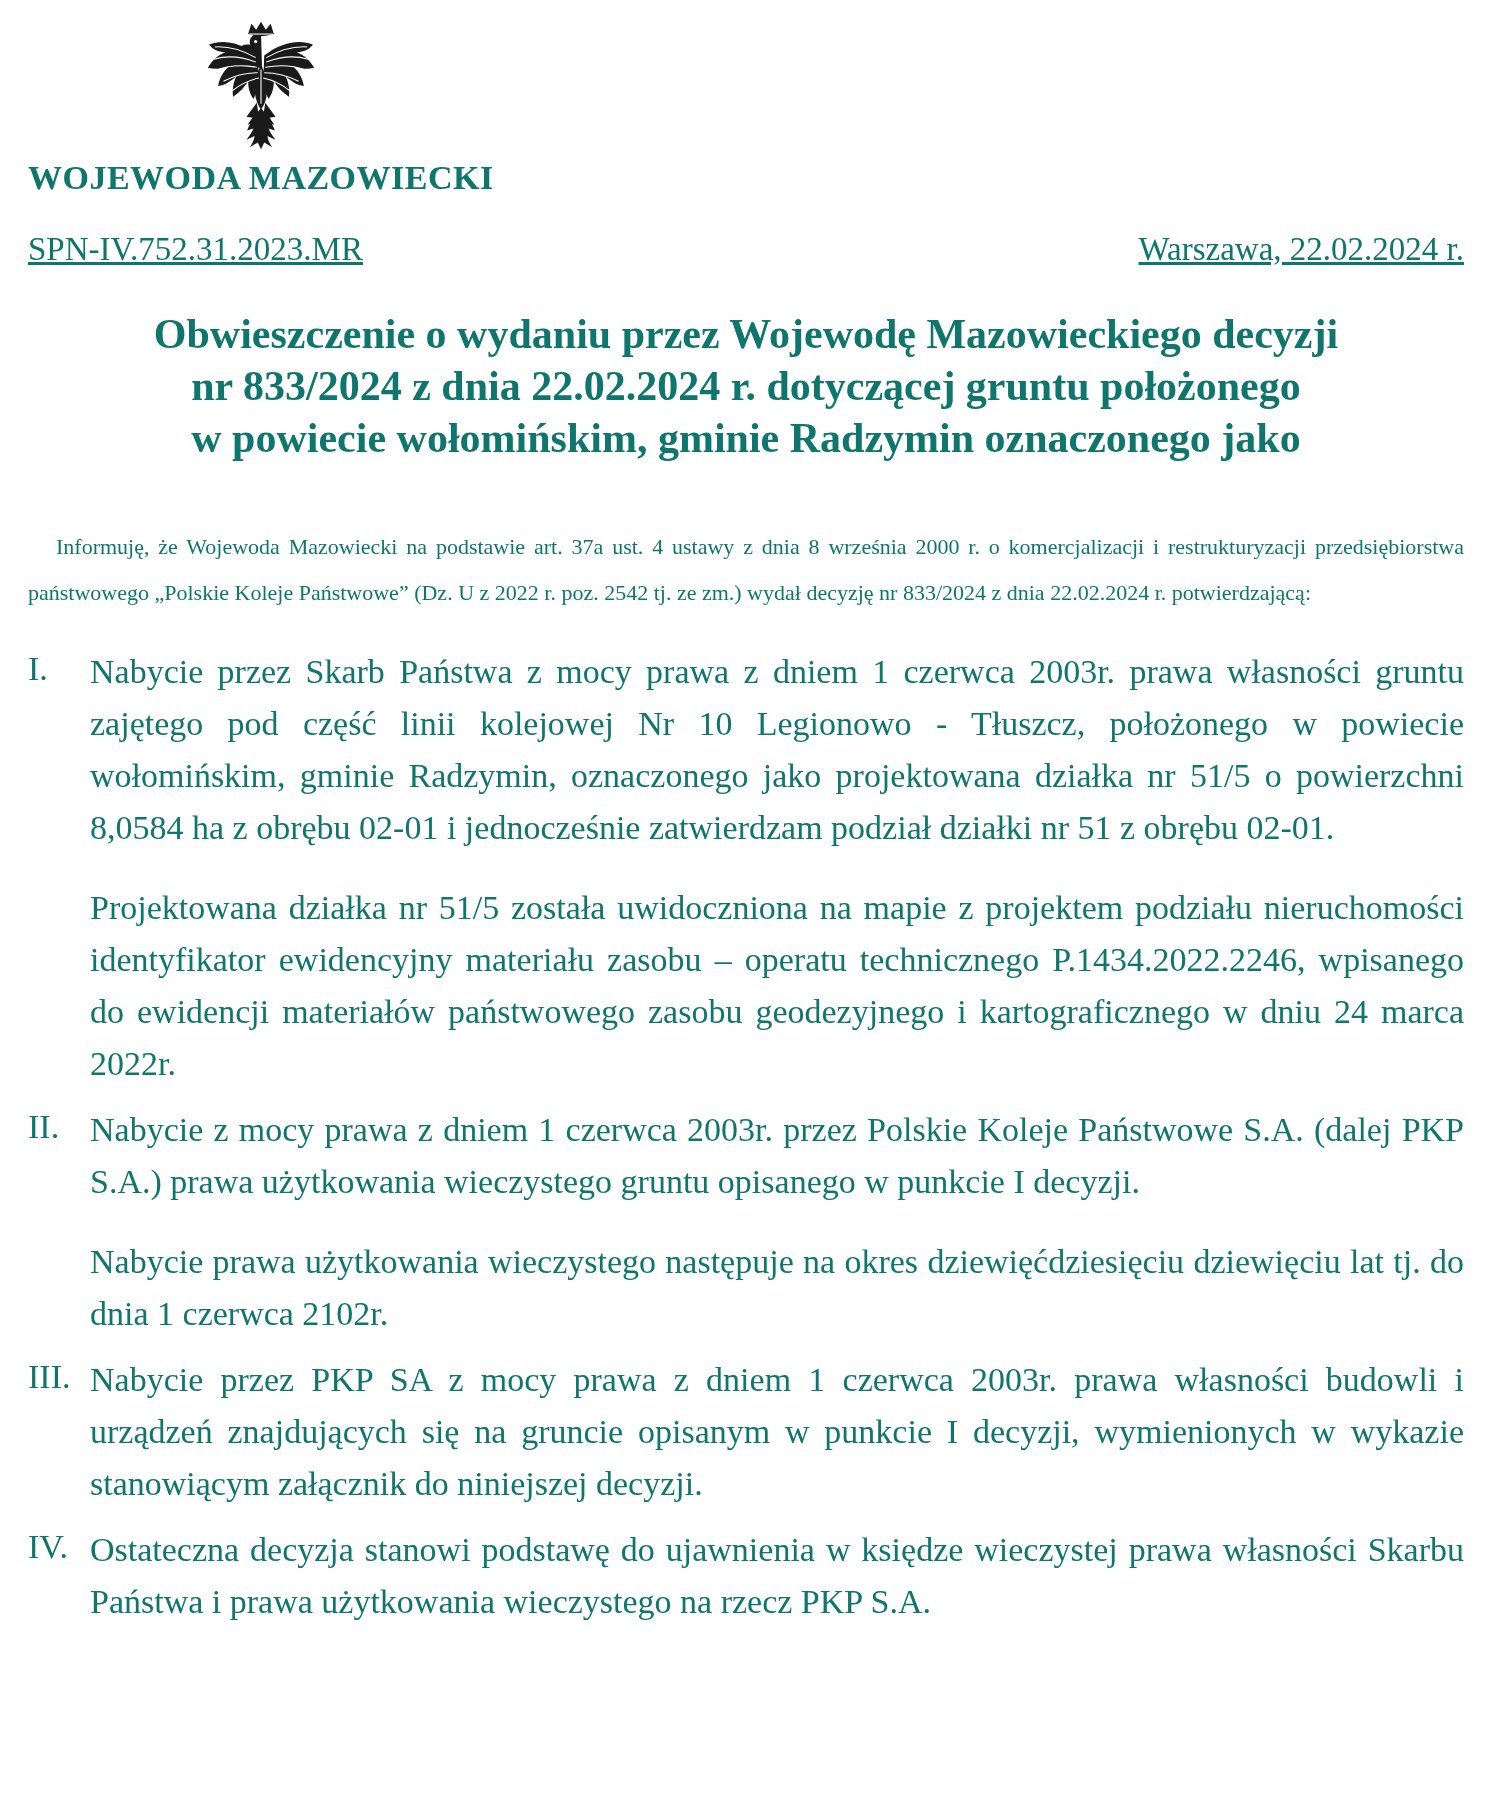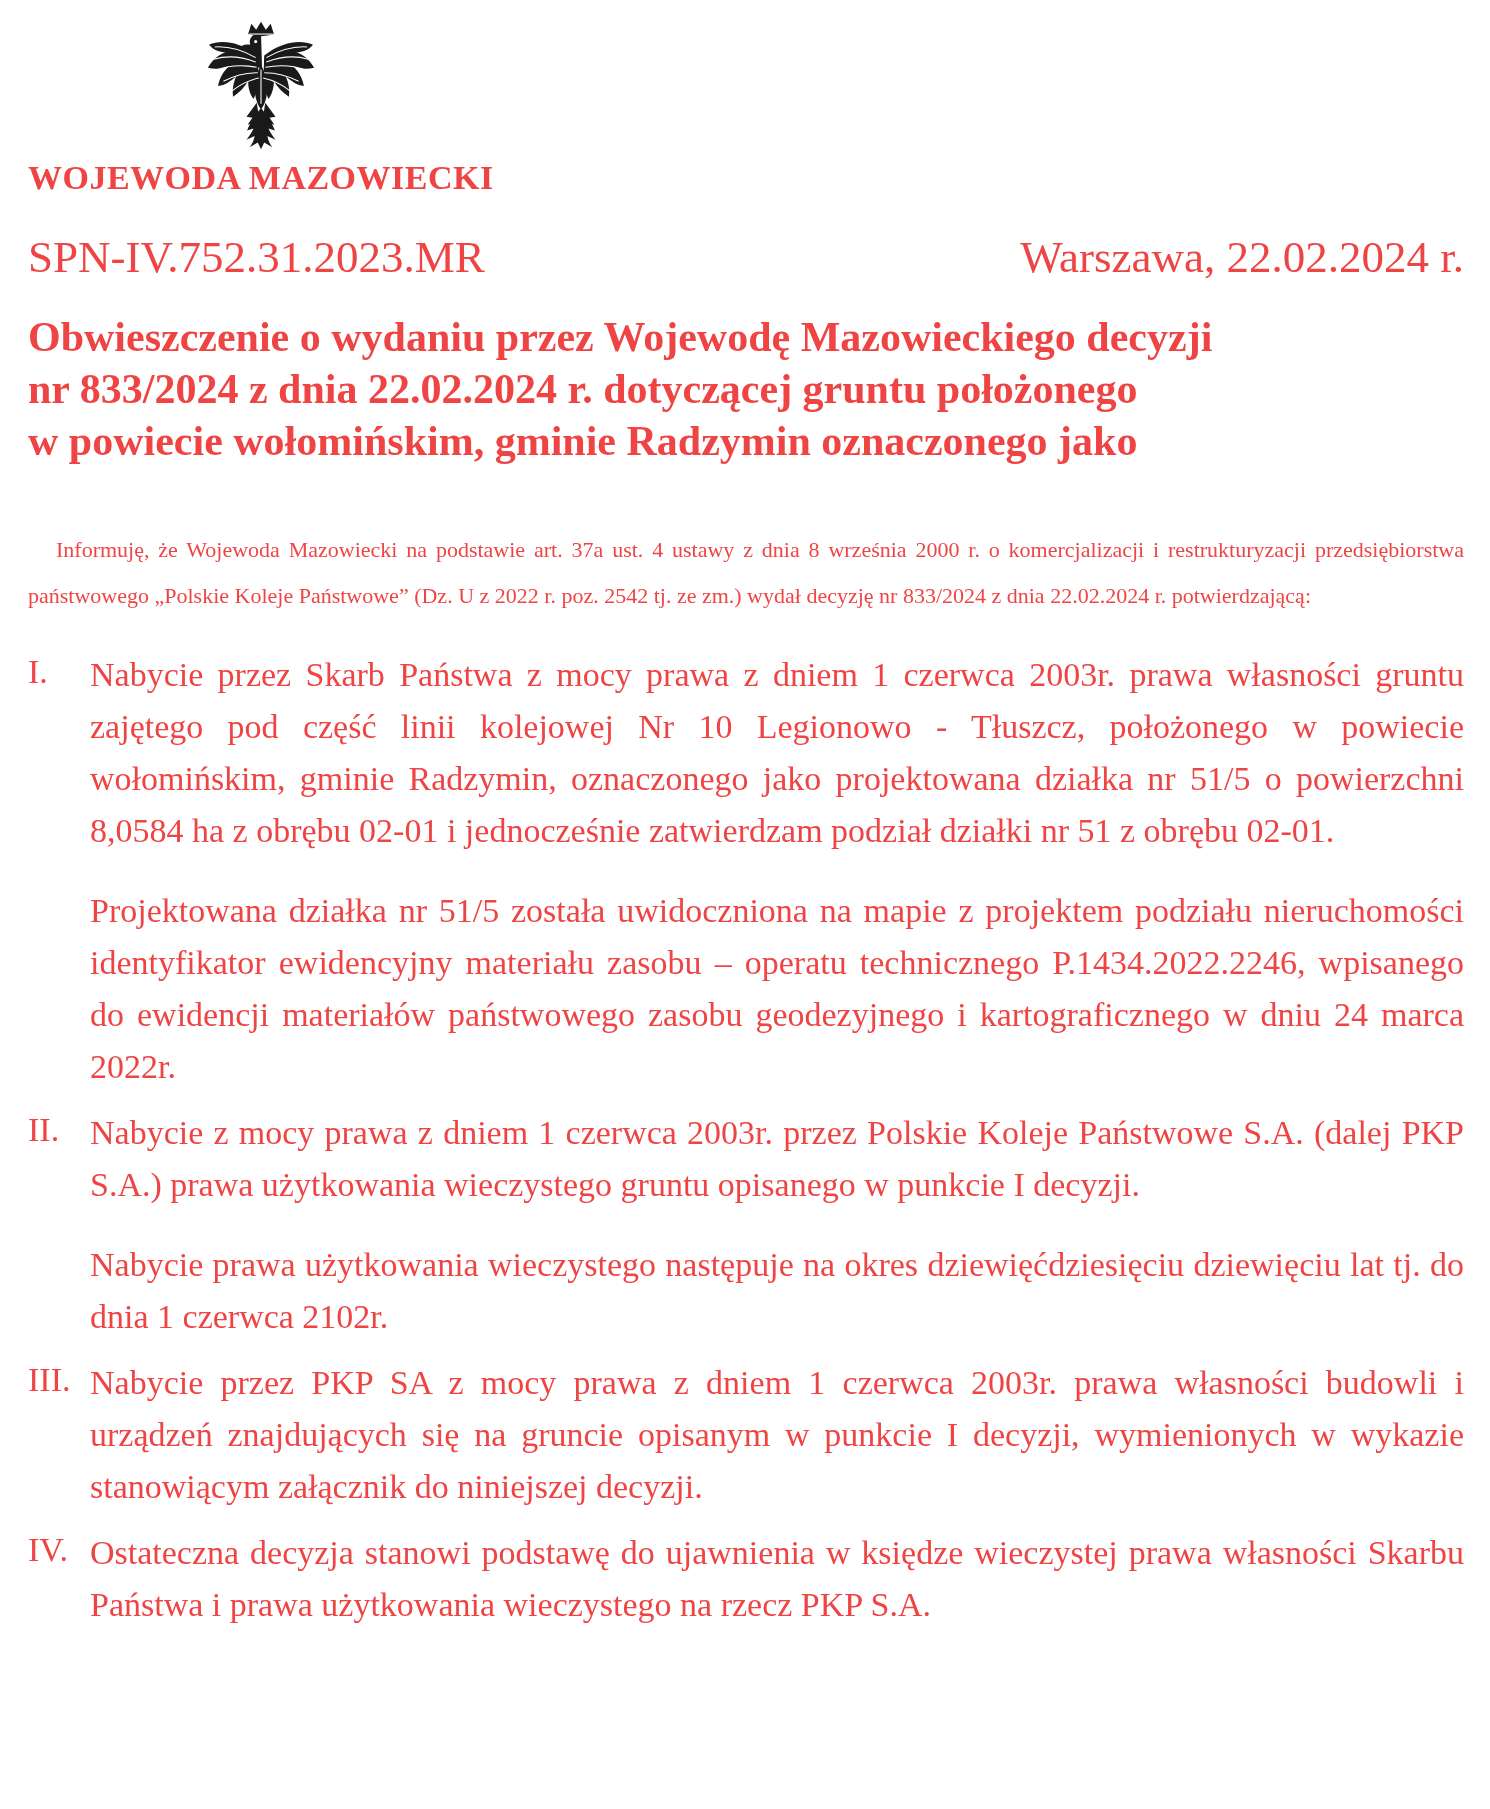--- a/index.html
+++ b/index.html
@@ -6,21 +6,21 @@
     margin: 0;
     padding: 0;
     background: #ffffff;
   }
   .page {
     position: relative;
     width: 1490px;
     min-height: 1809px;
     box-sizing: border-box;
     background: #ffffff;
-    color: #ef4444;
+    color: #0f766e;
     padding: 15px 26px 30px 28px;
     font-family: "Liberation Serif", "DejaVu Serif", serif;
   }
   
   .emblem-wrap {
     margin-left: 174px;
     width: 118px;
     height: 140px;
   }
   .emblem-wrap svg { display: block; width: 118px; height: 140px; }
@@ -28,25 +28,27 @@
     margin-top: 4px;
     font-size: 34px;
     font-weight: bold;
     letter-spacing: 0.5px;
   }
   .ref-row {
     margin-top: 34px;
     display: flex;
     justify-content: space-between;
     align-items: baseline;
-    font-size: 45px;
+    font-size: 33px;
+    text-decoration: underline;
   }
   
   .doc-title {
-    margin-top: 28px;
+    margin-top: 40px;
+    text-align: center;
     font-weight: bold;
     font-size: 42px;
     line-height: 52px;
   }
   .doc-title .t-line { white-space: nowrap; }
   
   .intro {
     margin: 60px 0 0 0;
     font-size: 22px;
     line-height: 46px;

